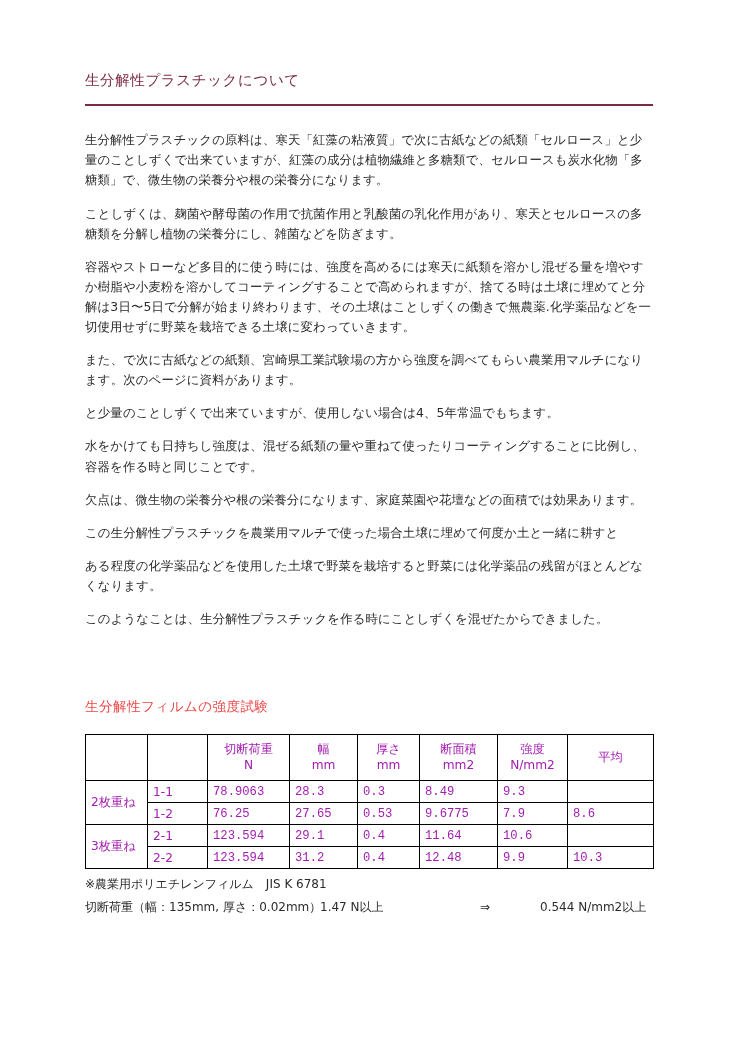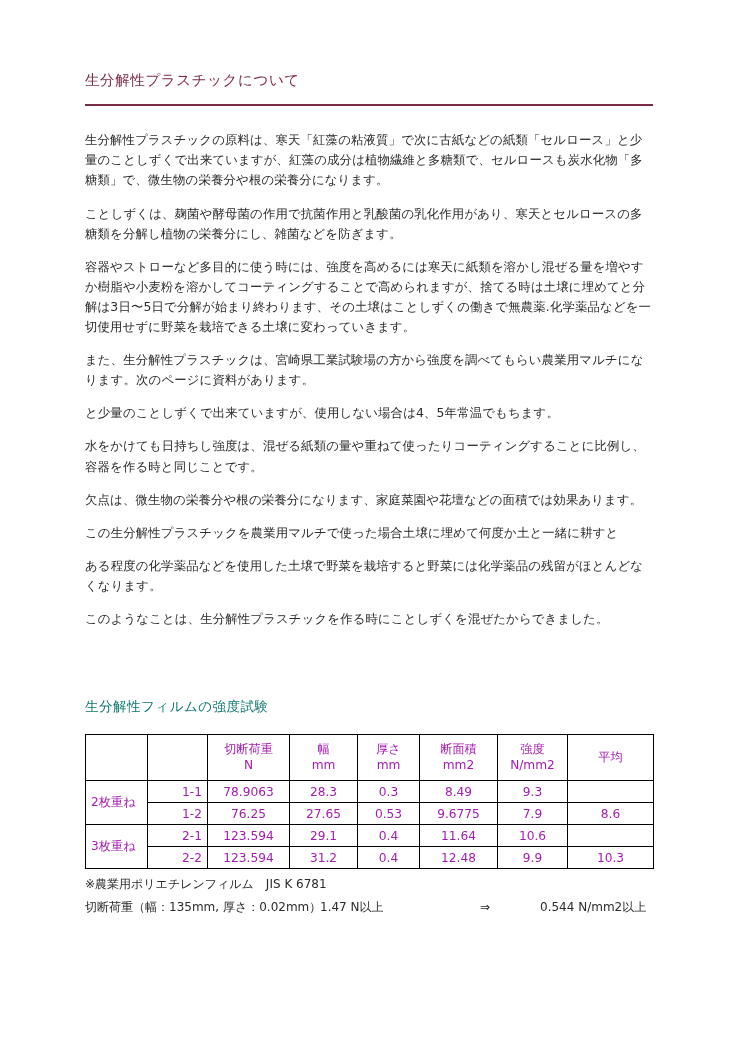--- a/index.html
+++ b/index.html
@@ -43,21 +43,21 @@
   .title-rule {
     border: none;
     border-top: 2px solid #7b2a46;
     margin: 0 0 24px 0;
     width: 100%;
     height: 0;
   }
 
   .section-title {
     font-size: 13.5px;
-    color: #0f766e;
+    color: #ef4444;
     letter-spacing: 0.5px;
     margin: 0 0 18px 0;
     font-weight: normal;
   }
 
   
   p.para {
     font-size: 12.4px;
     line-height: 1.62;
     margin: 8px 0 13px 0;
@@ -83,22 +83,22 @@
     vertical-align: middle;
     height: 22px;
     box-sizing: border-box;
   }
   table.strength thead td {
     text-align: center;
     line-height: 1.25;
     height: 46px;
     vertical-align: middle;
   }
-  td.num { text-align: center; padding-right: 6px; }
-  td.ctr { text-align: right; }
+  td.num { text-align: left; padding-right: 6px; font-family: Liberation Mono, monospace; }
+  td.ctr { text-align: left; }
   td.rowgroup {
     text-align: left;
     vertical-align: bottom;
     padding-left: 3px;
     padding-bottom: 4px;
   }
   td.blank { }
 
   col.c-group { width: 62px; }
   col.c-id    { width: 60px; }
@@ -132,21 +132,21 @@
 
 <div class="page">
   <div class="content">
 
     <h1 class="doc-title">生分解性プラスチックについて</h1>
     <hr class="title-rule">
 
     <p class="para">生分解性プラスチックの原料は、寒天「紅藻の粘液質」で次に古紙などの紙類「セルロース」と少量のことしずくで出来ていますが、紅藻の成分は植物繊維と多糖類で、セルロースも炭水化物「多糖類」で、微生物の栄養分や根の栄養分になります。</p>
     <p class="para">ことしずくは、麹菌や酵母菌の作用で抗菌作用と乳酸菌の乳化作用があり、寒天とセルロースの多糖類を分解し植物の栄養分にし、雑菌などを防ぎます。</p>
     <p class="para">容器やストローなど多目的に使う時には、強度を高めるには寒天に紙類を溶かし混ぜる量を増やすか樹脂や小麦粉を溶かしてコーティングすることで高められますが、捨てる時は土壌に埋めてと分解は3日〜5日で分解が始まり終わります、その土壌はことしずくの働きで無農薬.化学薬品などを一切使用せずに野菜を栽培できる土壌に変わっていきます。</p>
-    <p class="para">また、生分解性プラスチックは、宮崎県工業試験場の方から強度を調べてもらい農業用マルチになります。次のページに資料があります。</p>
+    <p class="para">また、で次に古紙などの紙類、宮崎県工業試験場の方から強度を調べてもらい農業用マルチになります。次のページに資料があります。</p>
     <p class="para">と少量のことしずくで出来ていますが、使用しない場合は4、5年常温でもちます。</p>
     <p class="para">水をかけても日持ちし強度は、混ぜる紙類の量や重ねて使ったりコーティングすることに比例し、容器を作る時と同じことです。</p>
     <p class="para">欠点は、微生物の栄養分や根の栄養分になります、家庭菜園や花壇などの面積では効果あります。</p>
     <p class="para">この生分解性プラスチックを農業用マルチで使った場合土壌に埋めて何度か土と一緒に耕すと</p>
     <p class="para">ある程度の化学薬品などを使用した土壌で野菜を栽培すると野菜には化学薬品の残留がほとんどなくなります。</p>
     <p class="para">このようなことは、生分解性プラスチックを作る時にことしずくを混ぜたからできました。</p>
 
     <div class="spacer-block"></div>
 
     <h2 class="section-title">生分解性フィルムの強度試験</h2>

